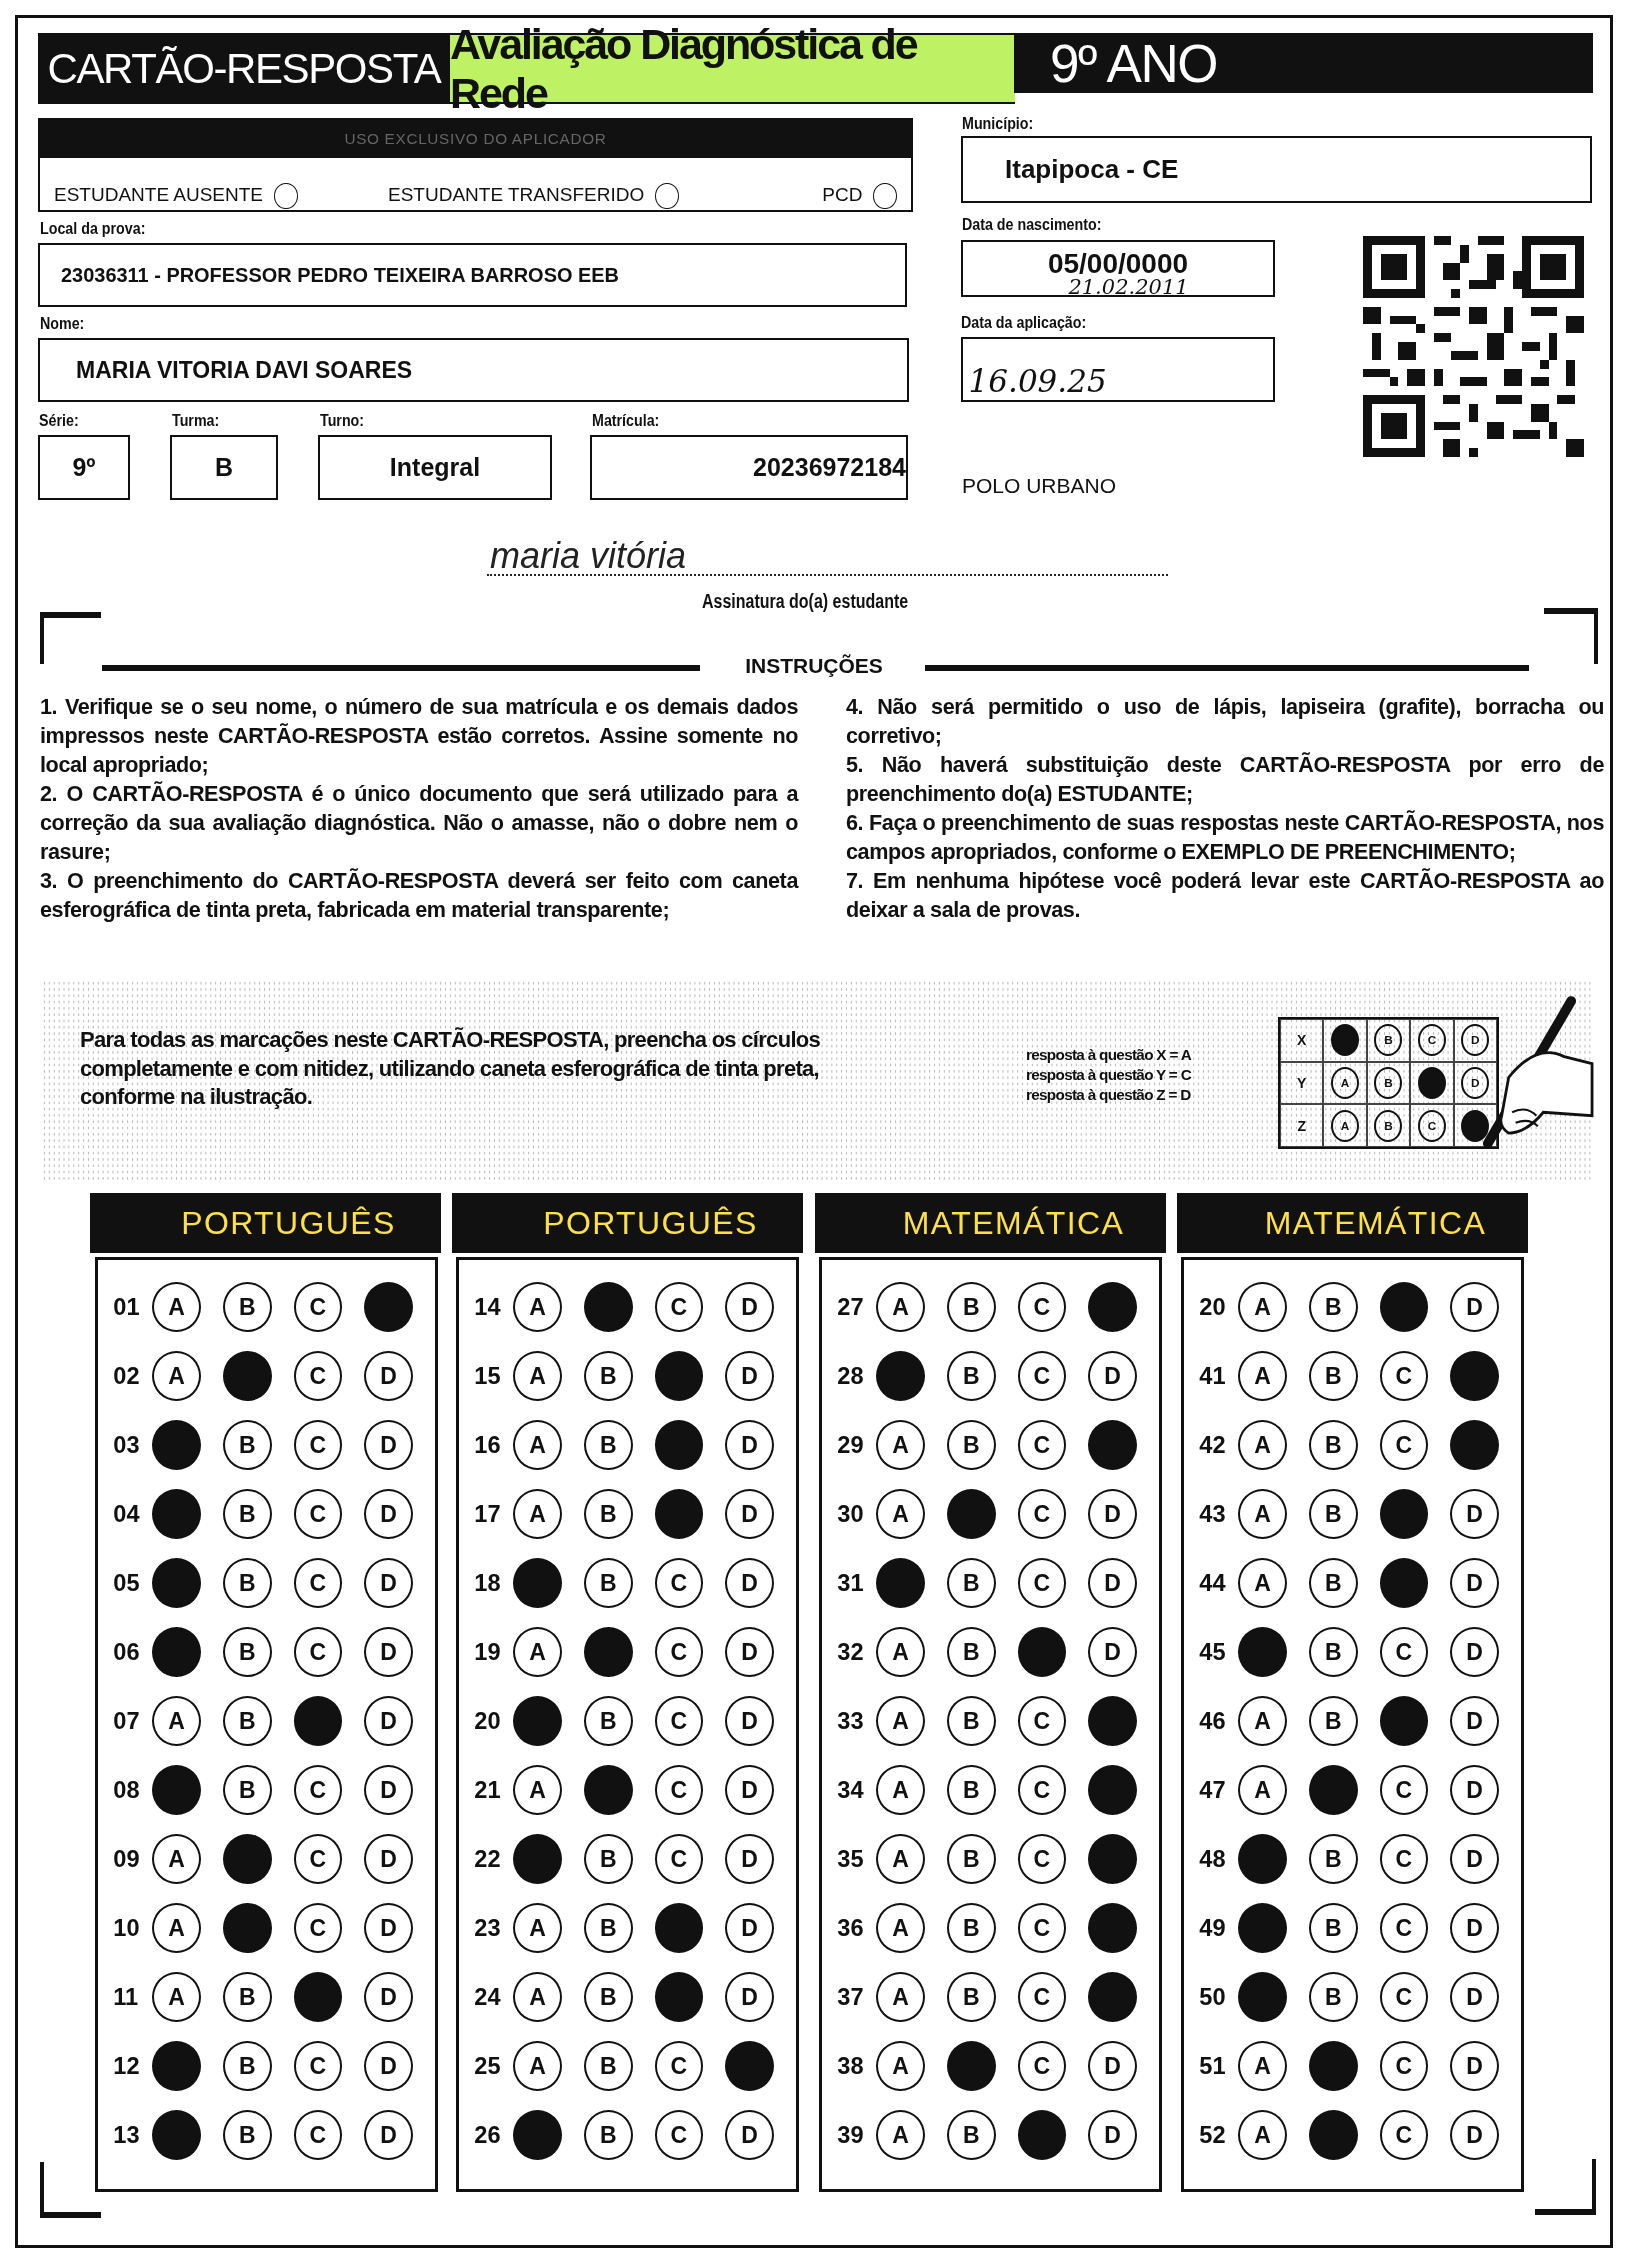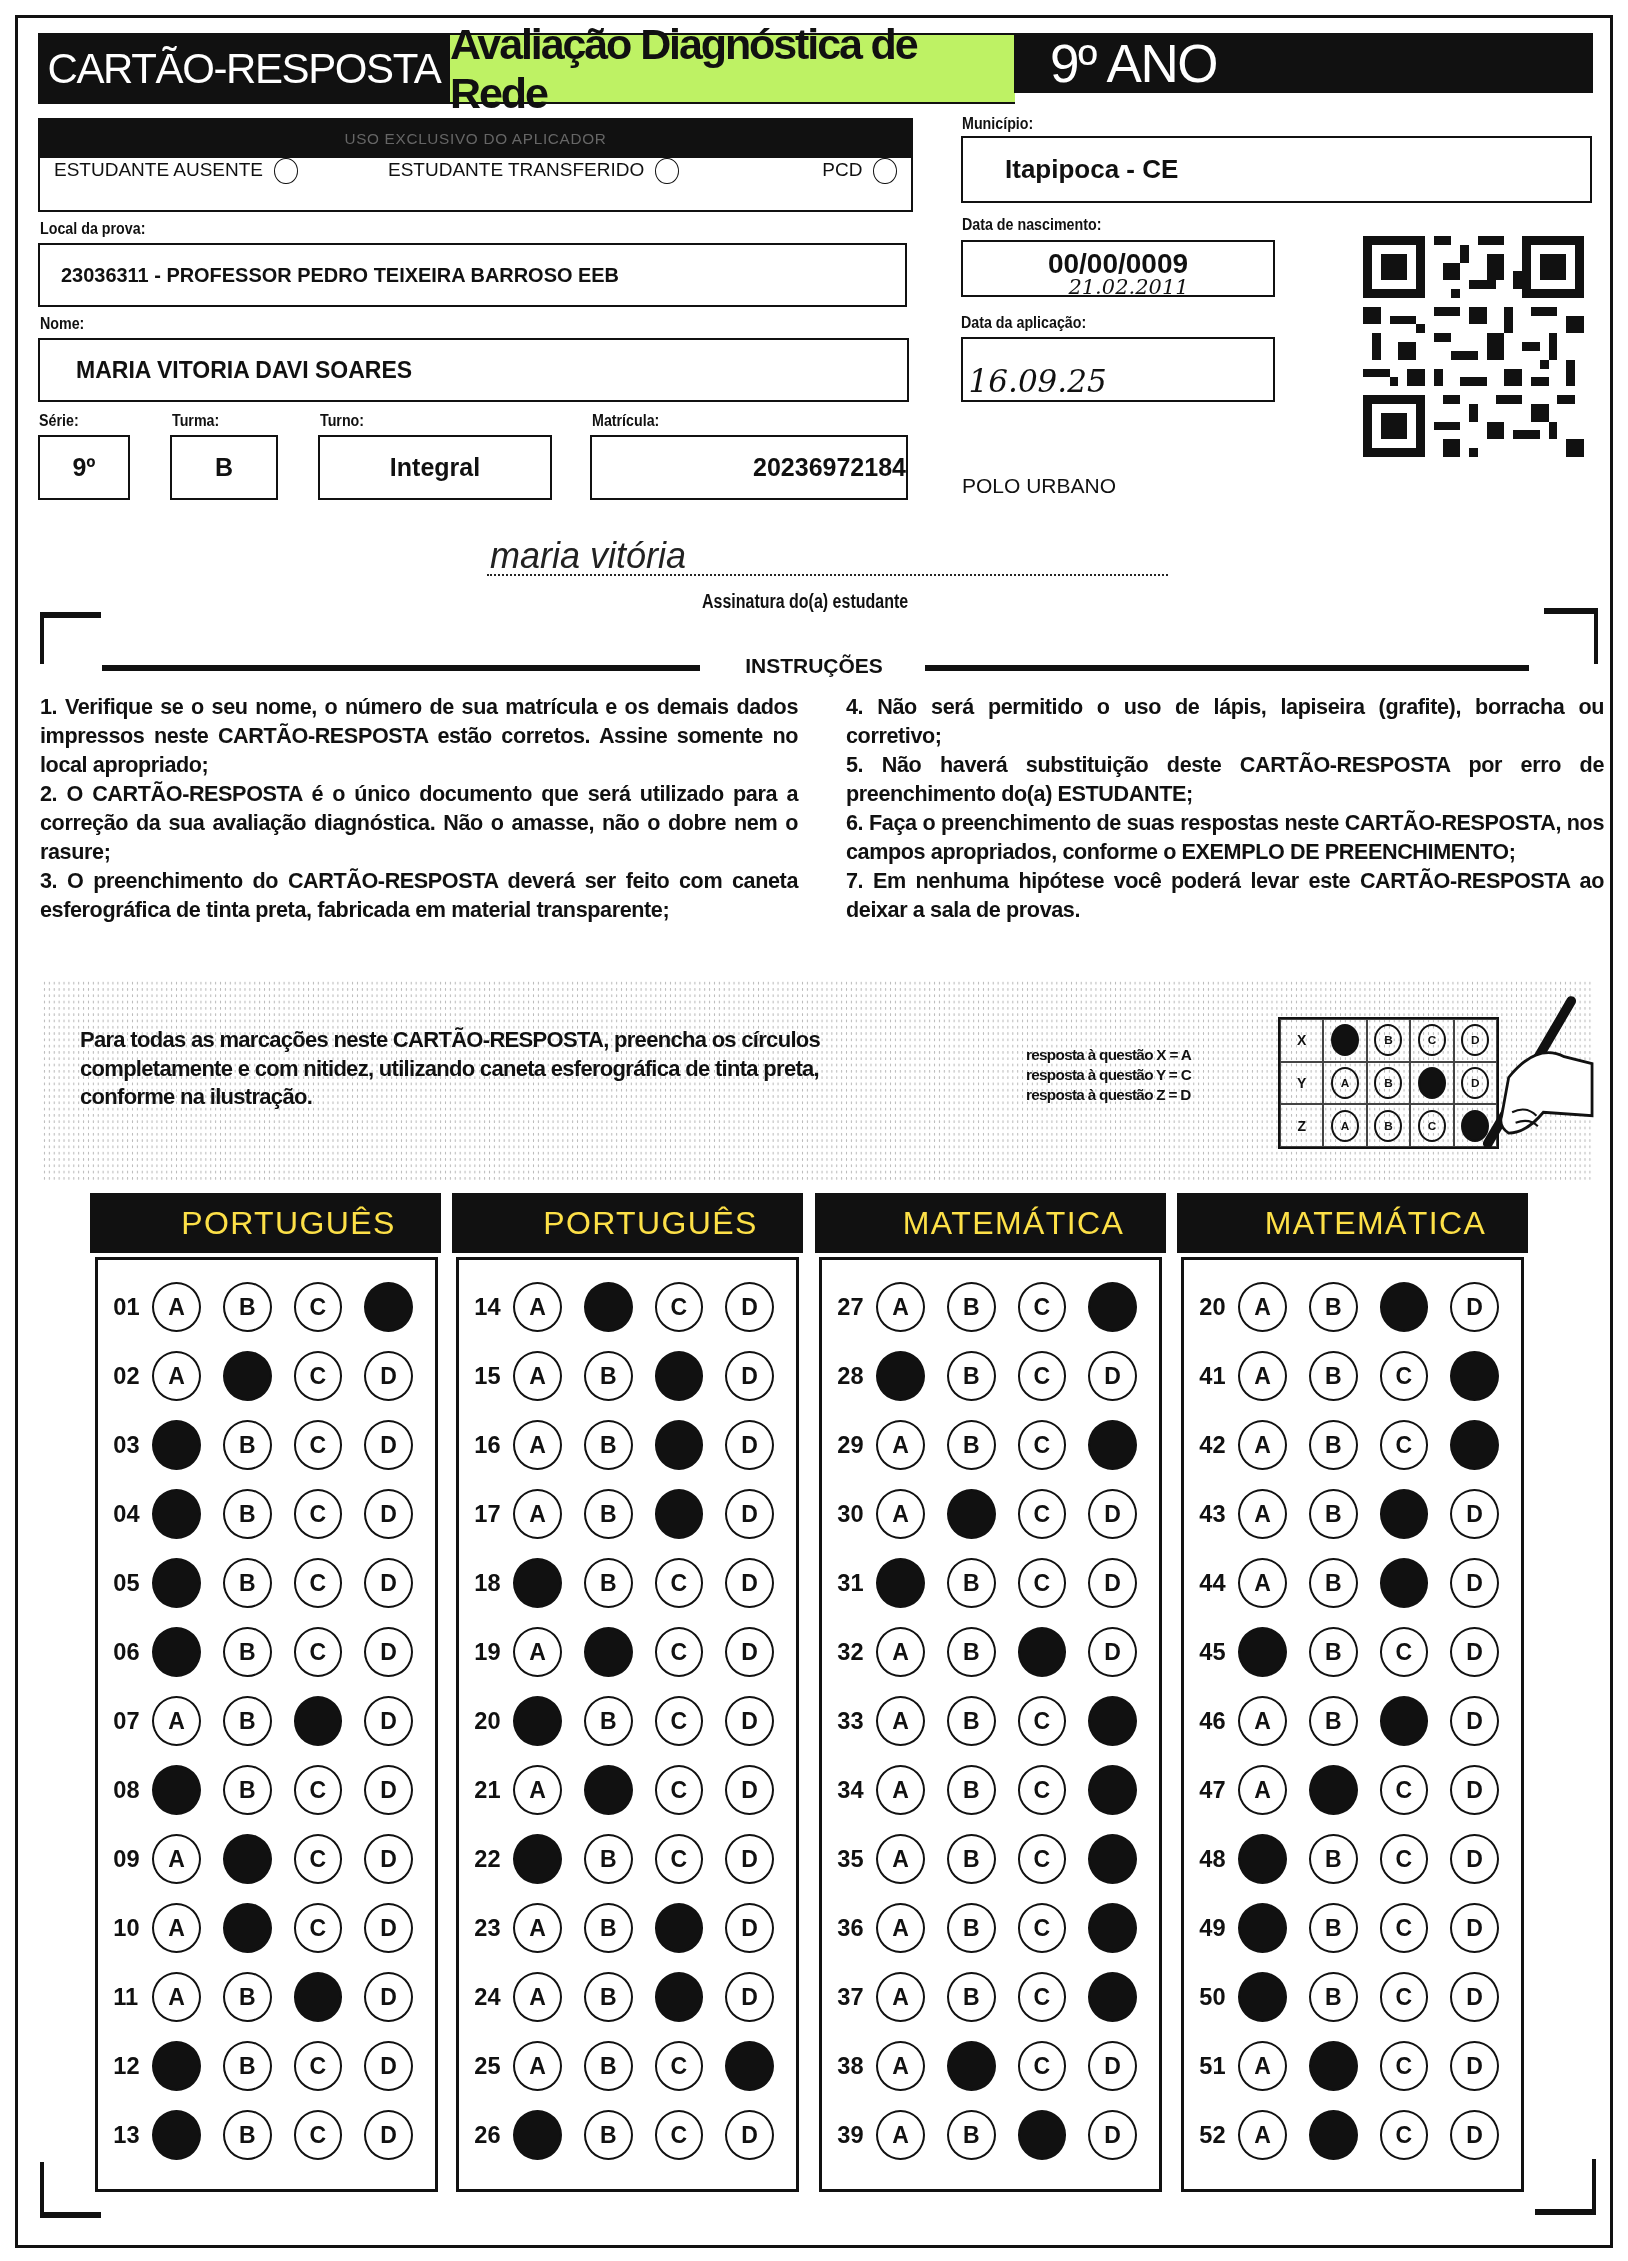--- a/index.html
+++ b/index.html
@@ -8,21 +8,21 @@
   .abs { position: absolute; }
   .frame { left: 15.3px; top: 15.3px; width: 1598px; height: 2233px; border: 3.5px solid #111; }
   .hdr-left { left: 38px; top: 33px; width: 412px; height: 71px; background: #111; color: #fff;
     font-family: "Liberation Sans Narrow", "Liberation Sans", sans-serif; font-size: 42px; display:flex; align-items:center; justify-content:center; letter-spacing:-1.4px; transform-origin:left; }
   .hdr-mid { left: 450px; top: 33px; width: 565px; height: 71px; background: #bef264; border-top:2.1px solid #111; border-bottom:2.1px solid #111;
     font-size: 43px; font-weight: bold; display:flex; align-items:center; justify-content:center; letter-spacing:-2.1px; }
   .hdr-right { left: 1014px; top: 33px; width: 579px; height: 60px; background: #111; color: #fff;
     font-size: 53px; display:flex; align-items:center; padding-left: 36px; letter-spacing:-1.4px; }
   .apl { left: 38px; top: 118px; width: 875px; height: 94px; border: 2.1px solid #111; }
   .apl-bar { height: 38px; background: #111; color: #666; font-size: 15.3px; text-align:center; line-height:38px; letter-spacing: 0.7px; }
-  .apl-row { display:flex; align-items:flex-start; height: 51px; font-size: 19px; padding: 0 14px; }
+  .apl-row { display:flex; align-items:flex-end; height: 51px; font-size: 19px; padding: 0 14px; }
   .circ-sm { display:inline-block; width: 23.6px; height: 26.4px; border: 1.4px solid #111; border-radius: 50%; margin-left: 11px; vertical-align: middle; }
   .lbl { font-family: "Liberation Sans", sans-serif; font-size: 17.4px; font-weight: bold; transform: scaleX(0.82); transform-origin: left; white-space: nowrap; }
   .box { border: 2.1px solid #111; background:#fff; display:flex; align-items:center; font-weight: bold; }
   .qr { left: 1363px; top: 235px; width: 221px; height: 223px; }
   .sig-line { left: 487px; top: 574px; width: 681px; border-bottom: 2.8px dotted #222; }
   .sig { left: 490px; top: 535px; font-family: Liberation Sans, sans-serif; font-style: italic; font-size: 36px; color:#222; }
   .corner { border-color:#111; border-style: solid; }
   .instr-title { left: 0; top: 654px; width: 1628px; text-align:center; font-size: 21px; font-weight:bold; }
   .instr-rule { top: 665px; height: 6.3px; background:#111; }
   .instr-col { top: 692px; width: 758px; font-size: 21.6px; font-weight: bold; line-height: 29px; text-align: justify; letter-spacing:-0.4px; }
@@ -87,21 +87,21 @@
 <div class="abs box" style="left:590px; top:435px; width:318px; height:65px; justify-content:flex-end; font-size:25px;">
   <span>20236972184</span>
 </div>
 
 <div class="abs lbl" style="left:962px; top:113px;">Município:</div>
 <div class="abs box" style="left:961px; top:136px; width:631px; height:67px; padding-left:42px; font-size:26px;">
   <span>Itapipoca - CE</span>
 </div>
 <div class="abs lbl" style="left:962px; top:214px;">Data de nascimento:</div>
 <div class="abs box" style="left:961px; top:240px; width:314px; height:57px; flex-direction:column; justify-content:flex-start; padding-top:8.3px; position:absolute;">
-  <span style="font-size:28px; line-height:28px;">00/00/0009</span>
+  <span style="font-size:28px; line-height:28px;">05/00/0000</span>
   <span style="font-family:'DejaVu Serif', serif; font-style:italic; font-weight:normal; font-size:21px; line-height:18px; margin-left:21px;">21.02.2011</span>
 </div>
 <div class="abs lbl" style="left:961px; top:312px;">Data da aplicação:</div>
 <div class="abs box" style="left:961px; top:337px; width:314px; height:65px; align-items:flex-end; padding:0 0 1.4px 5.6px;">
   <span style="font-family:'DejaVu Serif', serif; font-style:italic; font-weight:normal; font-size:31px;">16.09.25</span>
 </div>
 <div class="abs" style="left:962px; top:474px; font-size:21px;">POLO URBANO</div>
 
 <div class="abs qr">
   <svg width="221" height="223" viewBox="0 0 25 25" shape-rendering="crispEdges">

